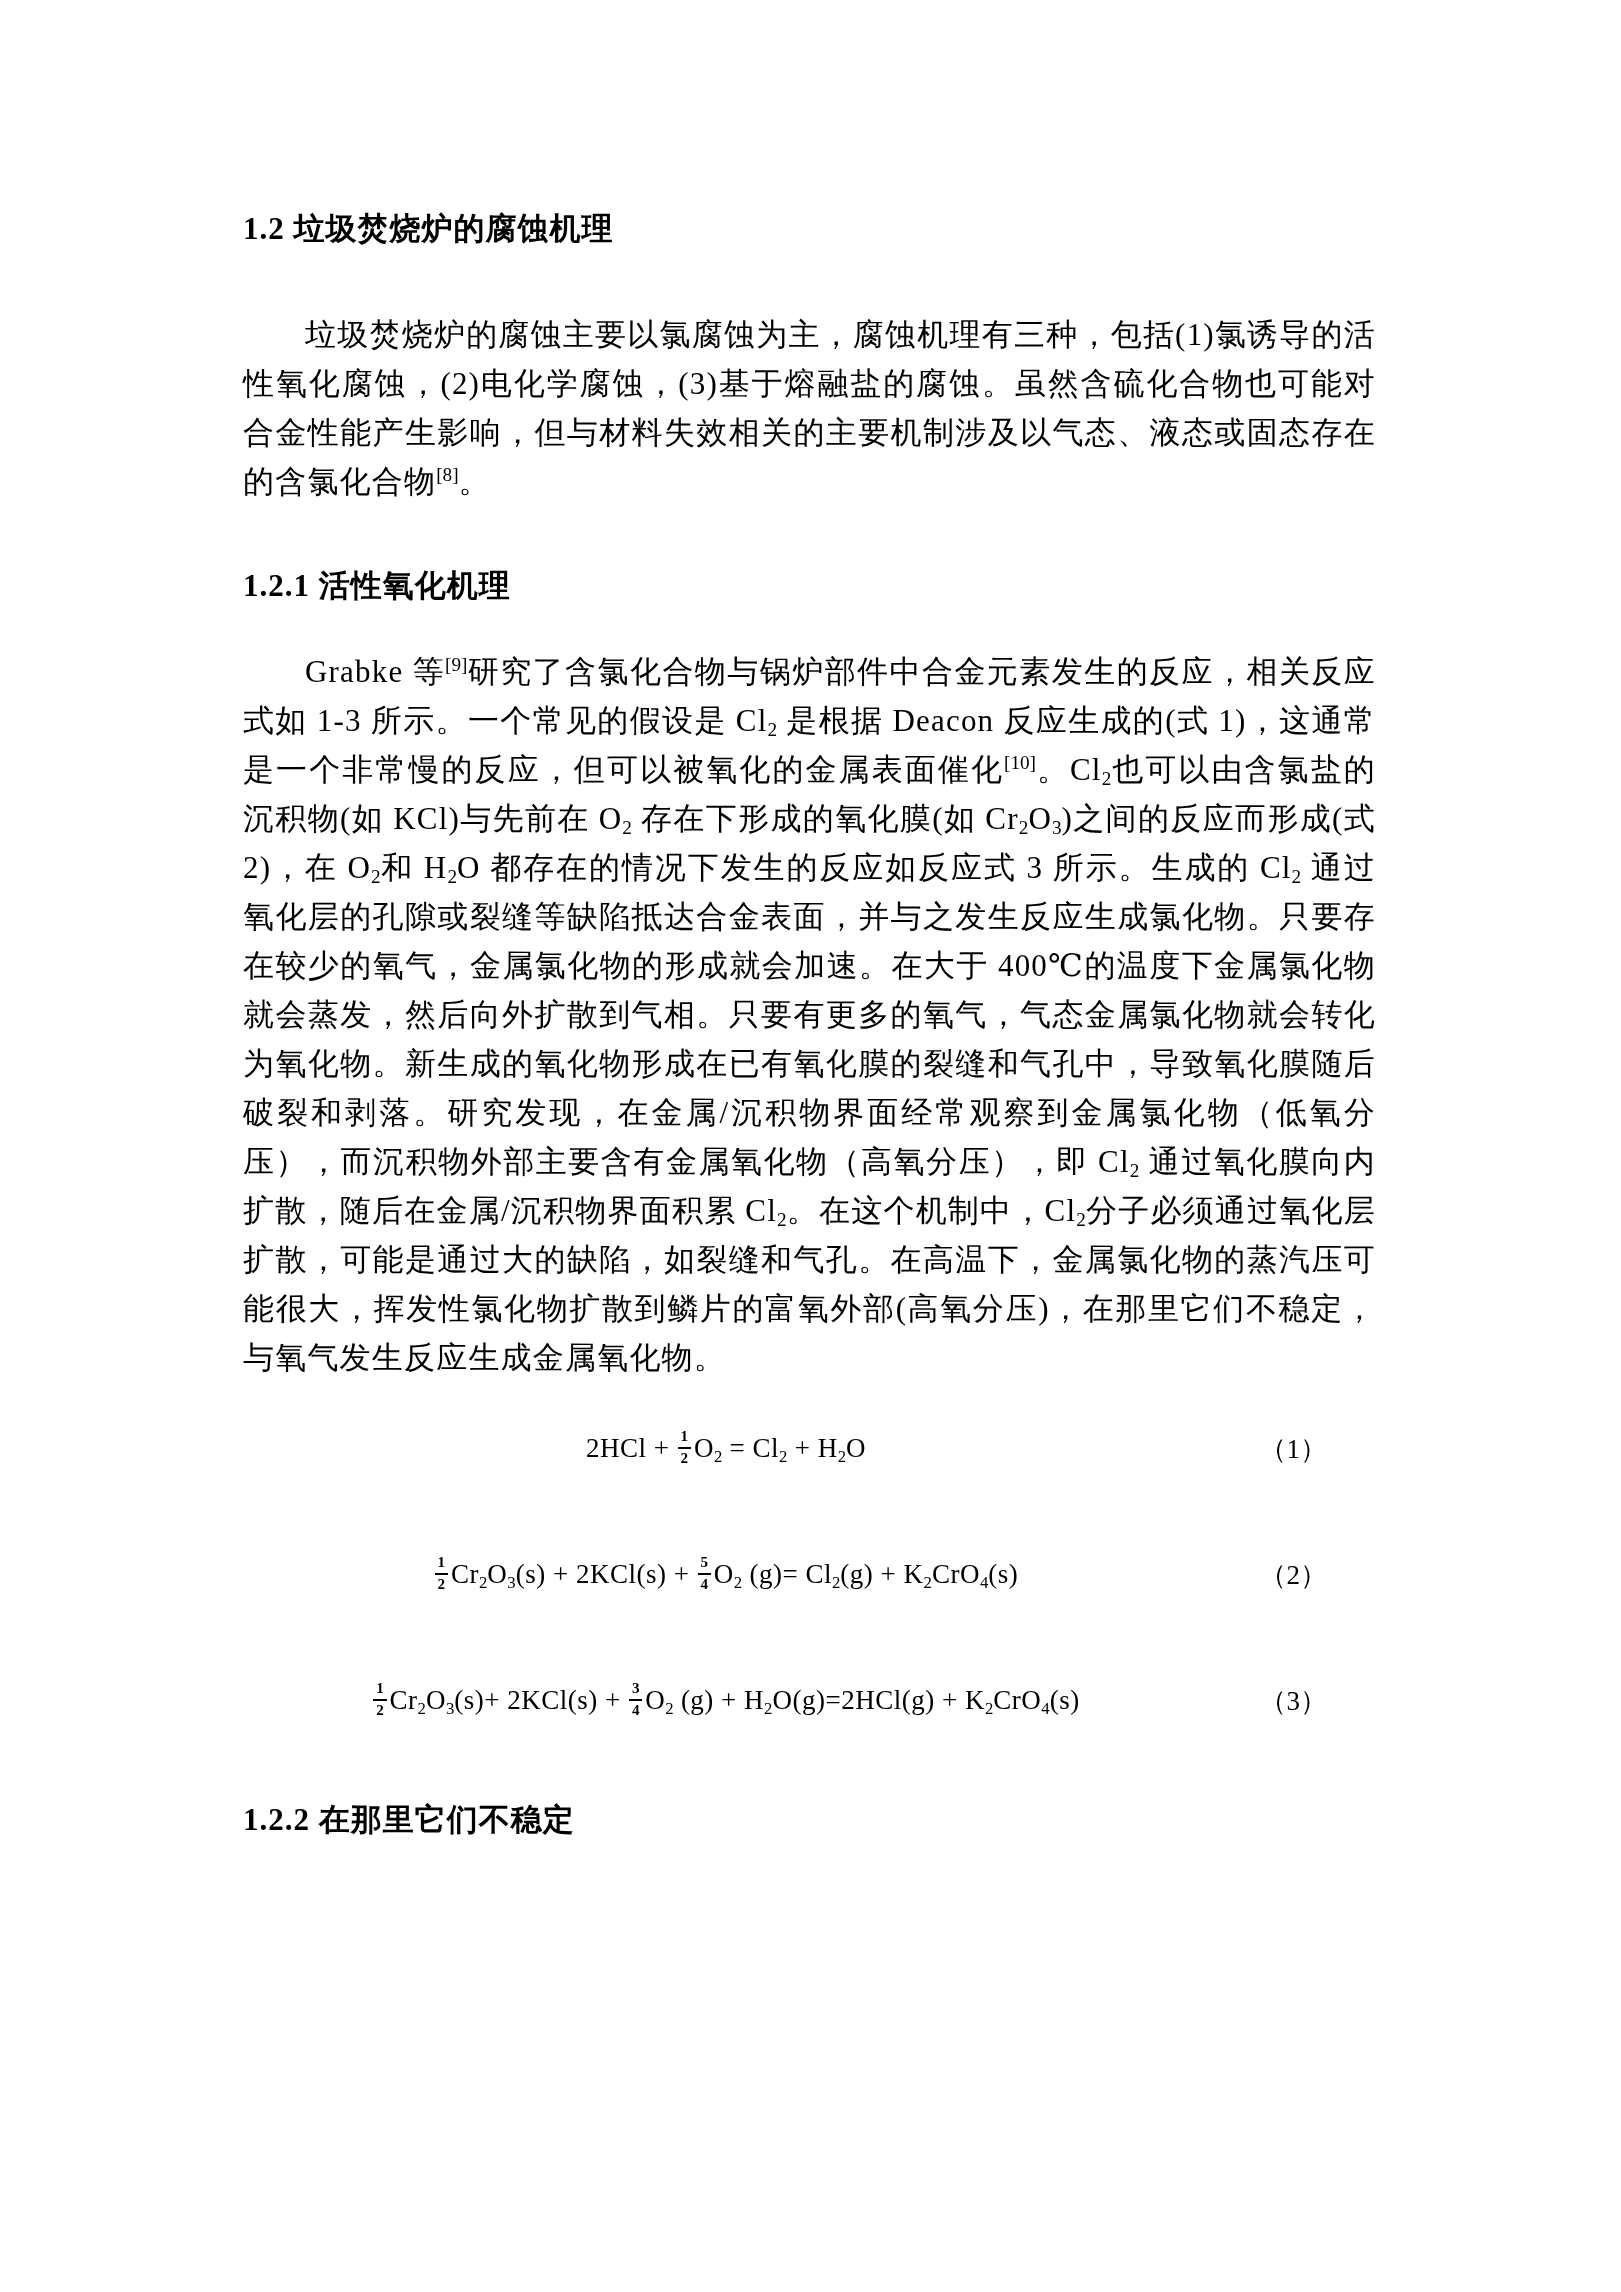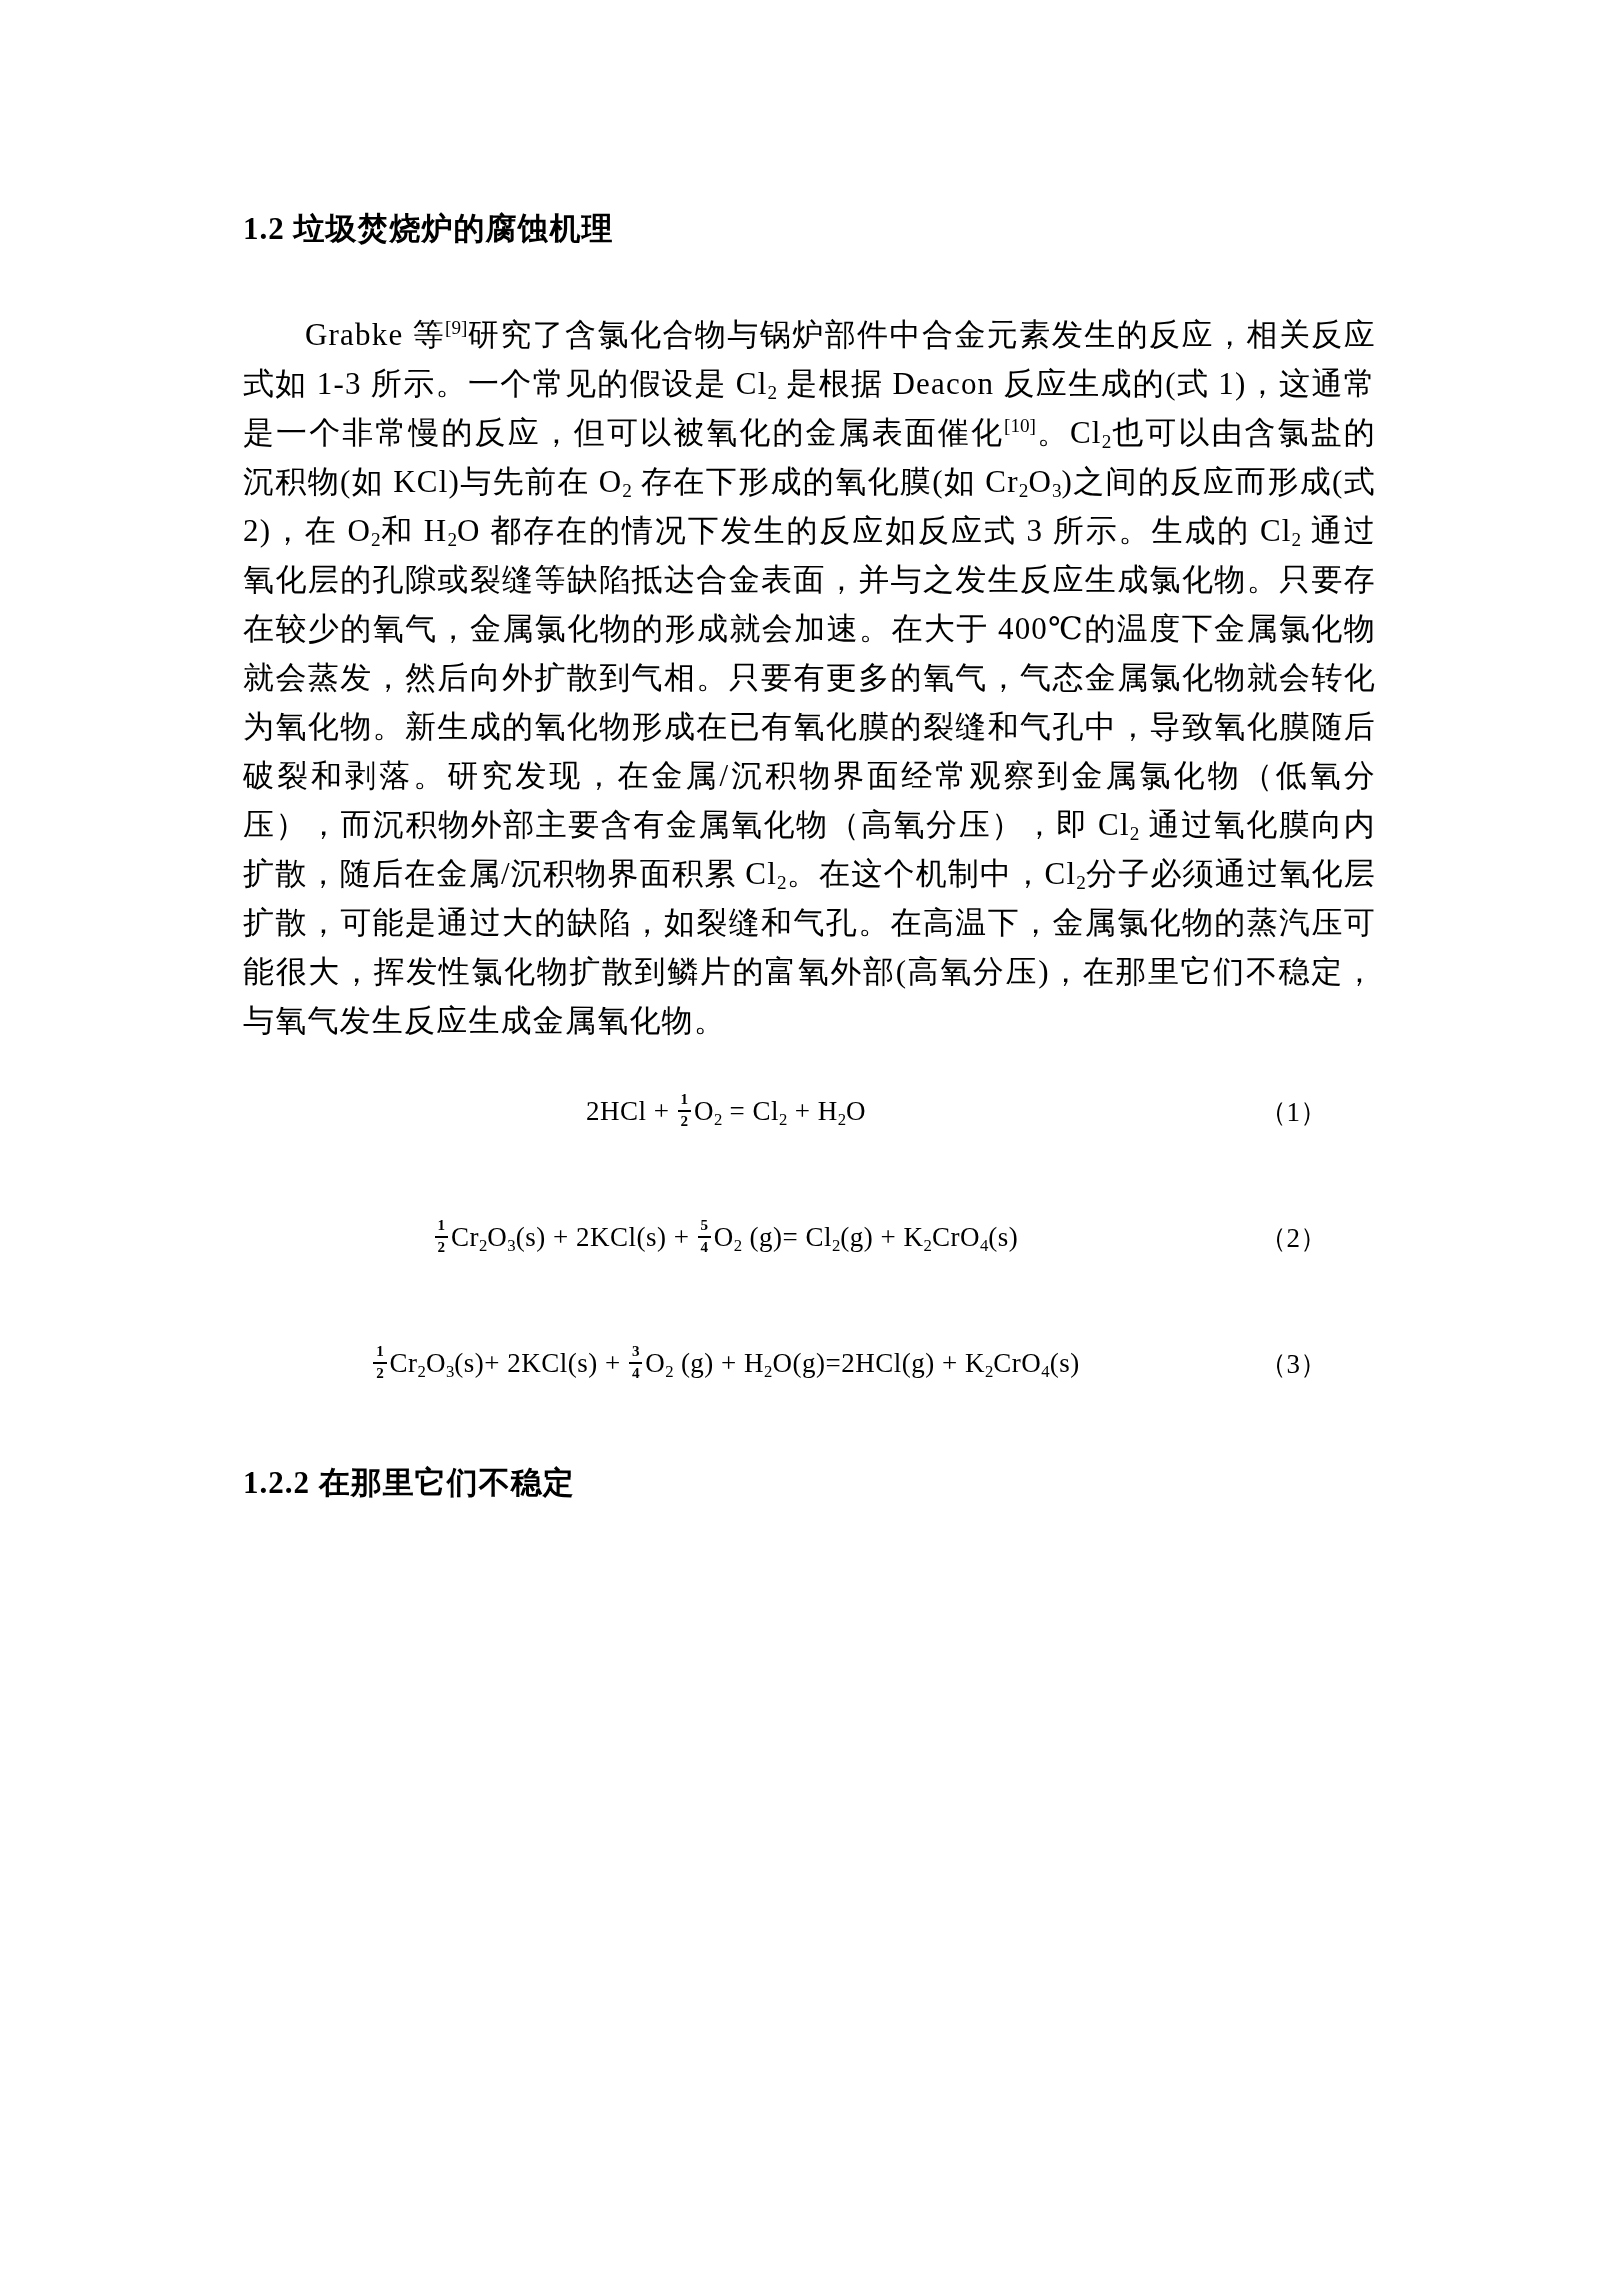--- a/index.html
+++ b/index.html
@@ -96,21 +96,23 @@
     padding-top: 1px;
   }
 </style>
 </head>
 <body>
 
 <div class="page">
 
   <h1 class="h-main">1.2 垃圾焚烧炉的腐蚀机理</h1>
 
+  <p class="para">垃圾焚烧炉的腐蚀主要以氯腐蚀为主，腐蚀机理有三种，包括(1)氯诱导的活性氧化腐蚀，(2)电化学腐蚀，(3)基于熔融盐的腐蚀。虽然含硫化合物也可能对合金性能产生影响，但与材料失效相关的主要机制涉及以气态、液态或固态存在的含氯化合物<sup>[8]</sup>。</p>
 
+  <h2 class="h-sub">1.2.1 活性氧化机理</h2>
 
   <p class="para">Grabke 等<sup>[9]</sup>研究了含氯化合物与锅炉部件中合金元素发生的反应，相关反应式如 1-3 所示。一个常见的假设是 Cl<sub>2</sub> 是根据 Deacon 反应生成的(式 1)，这通常是一个非常慢的反应，但可以被氧化的金属表面催化<sup>[10]</sup>。Cl<sub>2</sub>也可以由含氯盐的沉积物(如 KCl)与先前在 O<sub>2</sub> 存在下形成的氧化膜(如 Cr<sub>2</sub>O<sub>3</sub>)之间的反应而形成(式 2)，在 O<sub>2</sub>和 H<sub>2</sub>O 都存在的情况下发生的反应如反应式 3 所示。生成的 Cl<sub>2</sub> 通过氧化层的孔隙或裂缝等缺陷抵达合金表面，并与之发生反应生成氯化物。只要存在较少的氧气，金属氯化物的形成就会加速。在大于 400℃的温度下金属氯化物就会蒸发，然后向外扩散到气相。只要有更多的氧气，气态金属氯化物就会转化为氧化物。新生成的氧化物形成在已有氧化膜的裂缝和气孔中，导致氧化膜随后破裂和剥落。研究发现，在金属/沉积物界面经常观察到金属氯化物（低氧分压），而沉积物外部主要含有金属氧化物（高氧分压），即 Cl<sub>2</sub> 通过氧化膜向内扩散，随后在金属/沉积物界面积累 Cl<sub>2</sub>。在这个机制中，Cl<sub>2</sub>分子必须通过氧化层扩散，可能是通过大的缺陷，如裂缝和气孔。在高温下，金属氯化物的蒸汽压可能很大，挥发性氯化物扩散到鳞片的富氧外部(高氧分压)，在那里它们不稳定，与氧气发生反应生成金属氧化物。</p>
 
   <div class="equation-row">
     <span class="formula">2HCl + <span class="frac"><span class="fnum">1</span><span class="fden">2</span></span>O<sub>2</sub> = Cl<sub>2</sub> + H<sub>2</sub>O</span>
     <span class="eq-number">（1）</span>
   </div>
 
   <div class="equation-row">
     <span class="formula"><span class="frac"><span class="fnum">1</span><span class="fden">2</span></span>Cr<sub>2</sub>O<sub>3</sub>(s) + 2KCl(s) + <span class="frac"><span class="fnum">5</span><span class="fden">4</span></span>O<sub>2</sub> (g)= Cl<sub>2</sub>(g) + K<sub>2</sub>CrO<sub>4</sub>(s)</span>

